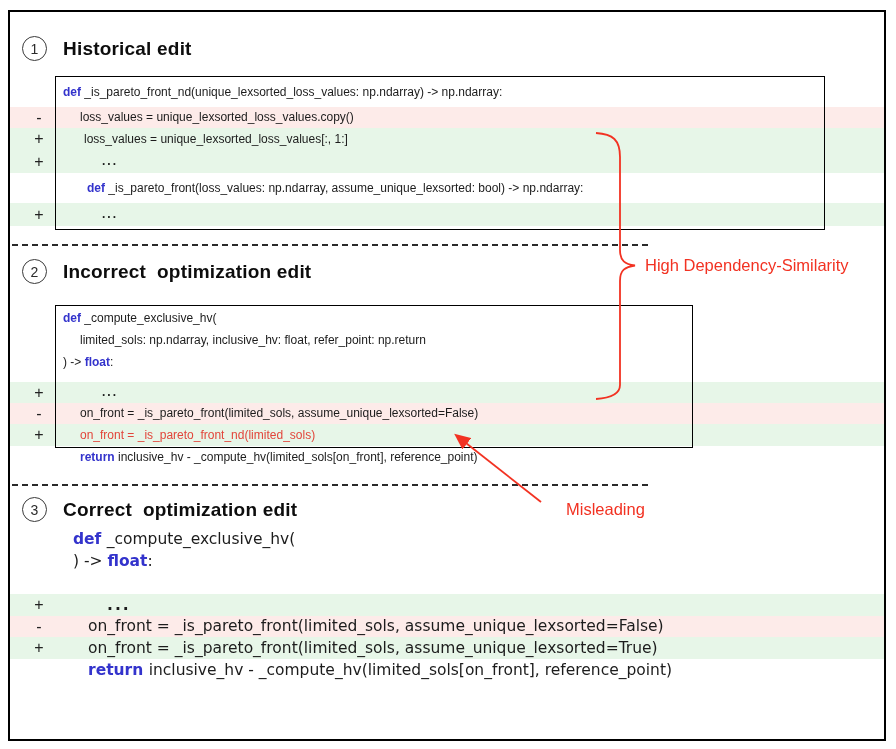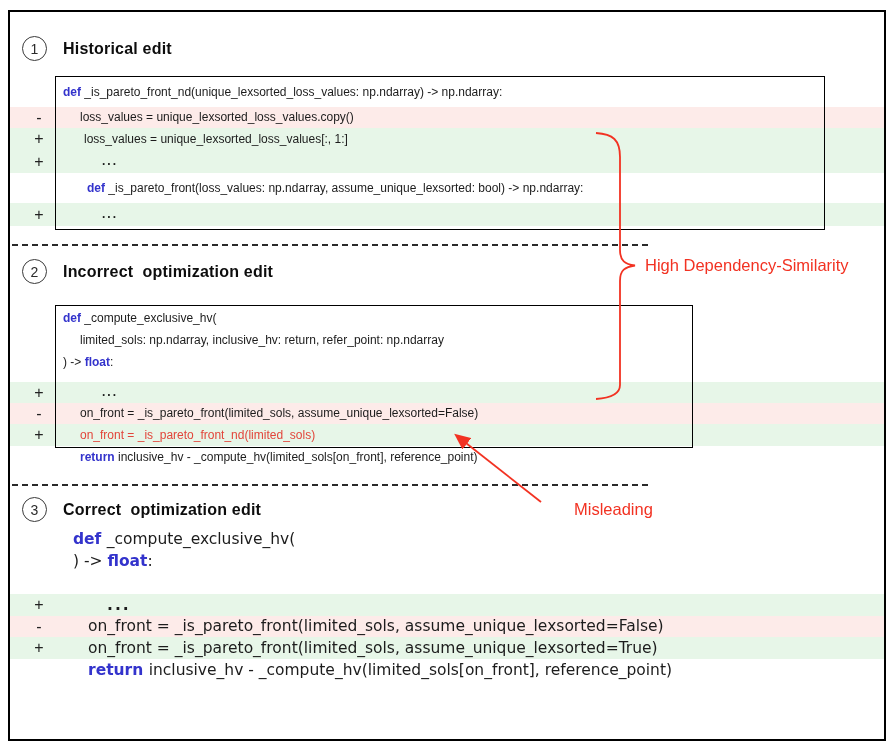--- a/index.html
+++ b/index.html
@@ -3,21 +3,21 @@
 <meta charset="utf-8">
 <style>
   html,body{margin:0;padding:0;background:#ffffff;}
   #canvas{position:relative;width:896px;height:749px;background:#ffffff;overflow:hidden;
           font-family:"Liberation Sans",sans-serif;}
   .frame{position:absolute;left:8px;top:10px;width:874px;height:727px;border:2px solid #000;}
   .sec-header{position:absolute;display:flex;align-items:center;gap:16px;}
   .badge{width:25px;height:25px;border:1.6px solid #3a3a3a;border-radius:50%;
          display:flex;align-items:center;justify-content:center;
          font-size:14px;color:#2b2b2b;box-sizing:border-box;}
-  .sec-title{font-size:16px;font-weight:bold;color:#0d0d0d;white-space:pre;letter-spacing:.2px;}
+  .sec-title{font-size:19px;font-weight:bold;color:#0d0d0d;white-space:pre;letter-spacing:.2px;}
   .rows{position:absolute;left:10px;width:874px;}
   .row{position:relative;width:100%;}
   .bg-add{background:var(--add-bg,#e7f6e8);}
   .bg-del{background:var(--del-bg,#fdebe9);}
   .gutter{position:absolute;left:16px;width:26px;text-align:center;font-size:16px;color:#222;}
   .codeline{display:block;white-space:pre;color:var(--code-text,#1c1c1c);}
   .s12 .codeline{font-size:12px;font-family:"Liberation Sans",sans-serif;}
   .s3  .codeline{font-size:15.5px;font-family:"DejaVu Sans",sans-serif;}
   .seg-kw{color:var(--kw,#3333cc);font-weight:bold;}
   .seg-red{color:#e2453a;}
@@ -67,21 +67,21 @@
 
   <div class="sec-header" style="left:22px;top:259px;">
     <span class="badge">2</span>
     <span class="sec-title">Incorrect  optimization edit</span>
   </div>
   <div class="rows s12" id="rows-1" style="top:307px;">
       <div class="row" style="height: 23px; line-height: 23px;">
         <span class="codeline" style="padding-left: 53px;"><span class="seg-kw">def </span><span class="seg-plain">_compute_exclusive_hv(</span></span>
       </div>
       <div class="row" style="height: 21px; line-height: 21px;">
-        <span class="codeline" style="padding-left: 70px;"><span class="seg-plain">limited_sols: np.ndarray, inclusive_hv: return, refer_point: np.ndarray</span></span>
+        <span class="codeline" style="padding-left: 70px;"><span class="seg-plain">limited_sols: np.ndarray, inclusive_hv: float, refer_point: np.return</span></span>
       </div>
       <div class="row" style="height: 22px; line-height: 22px;">
         <span class="codeline" style="padding-left: 53px;"><span class="seg-plain">) -&gt; </span><span class="seg-kw">float</span><span class="seg-plain">:</span></span>
       </div>
       <div class="row" style="height: 9px; line-height: 9px;">
         <span class="codeline" style="padding-left: 53px;"></span>
       </div>
       <div class="row bg-add" style="height: 21px; line-height: 21px;">
         <span class="gutter" style="line-height: 21px;">+</span>
         <span class="codeline" style="padding-left: 92px;"><span class="seg-dots">...</span></span>
@@ -127,21 +127,21 @@
       <div class="row bg-add" style="height: 22px; line-height: 22px;">
         <span class="gutter" style="line-height: 22px;">+</span>
         <span class="codeline" style="padding-left: 78px;"><span class="seg-plain">on_front = _is_pareto_front(limited_sols, assume_unique_lexsorted=True)</span></span>
       </div>
       <div class="row" style="height: 22px; line-height: 22px;">
         <span class="codeline" style="padding-left: 78px;"><span class="seg-kw">return </span><span class="seg-plain">inclusive_hv - _compute_hv(limited_sols[on_front], reference_point)</span></span>
       </div>
     </div>
 
   <div class="red-label" style="left:645px;top:256px;">High Dependency-Similarity</div>
-  <div class="red-label" style="left:566px;top:500px;margin-left:8px;">Misleading</div>
+  <div class="red-label" style="left:566px;top:500px;">Misleading</div>
 
   <svg id="annot-svg" width="896" height="749" viewBox="0 0 896 749">
     <defs>
       <marker id="arrowhead" markerWidth="9" markerHeight="8" refX="7" refY="4" orient="auto">
         <polygon points="0 0, 9 4, 0 8" fill="#f23222"></polygon>
       </marker>
     </defs>
     <path d="M 596 133 C 613 134 620 140 620 157 L 620 250 C 620 261 625 264 635 265.5
              C 625 267 620 270 620 281 L 620 385 C 620 394 611 398 596 399" fill="none" stroke="#f23222" stroke-width="1.8"></path>
     <line x1="541" y1="502" x2="457" y2="436" stroke="#f23222" stroke-width="1.8" marker-end="url(#arrowhead)"></line>

